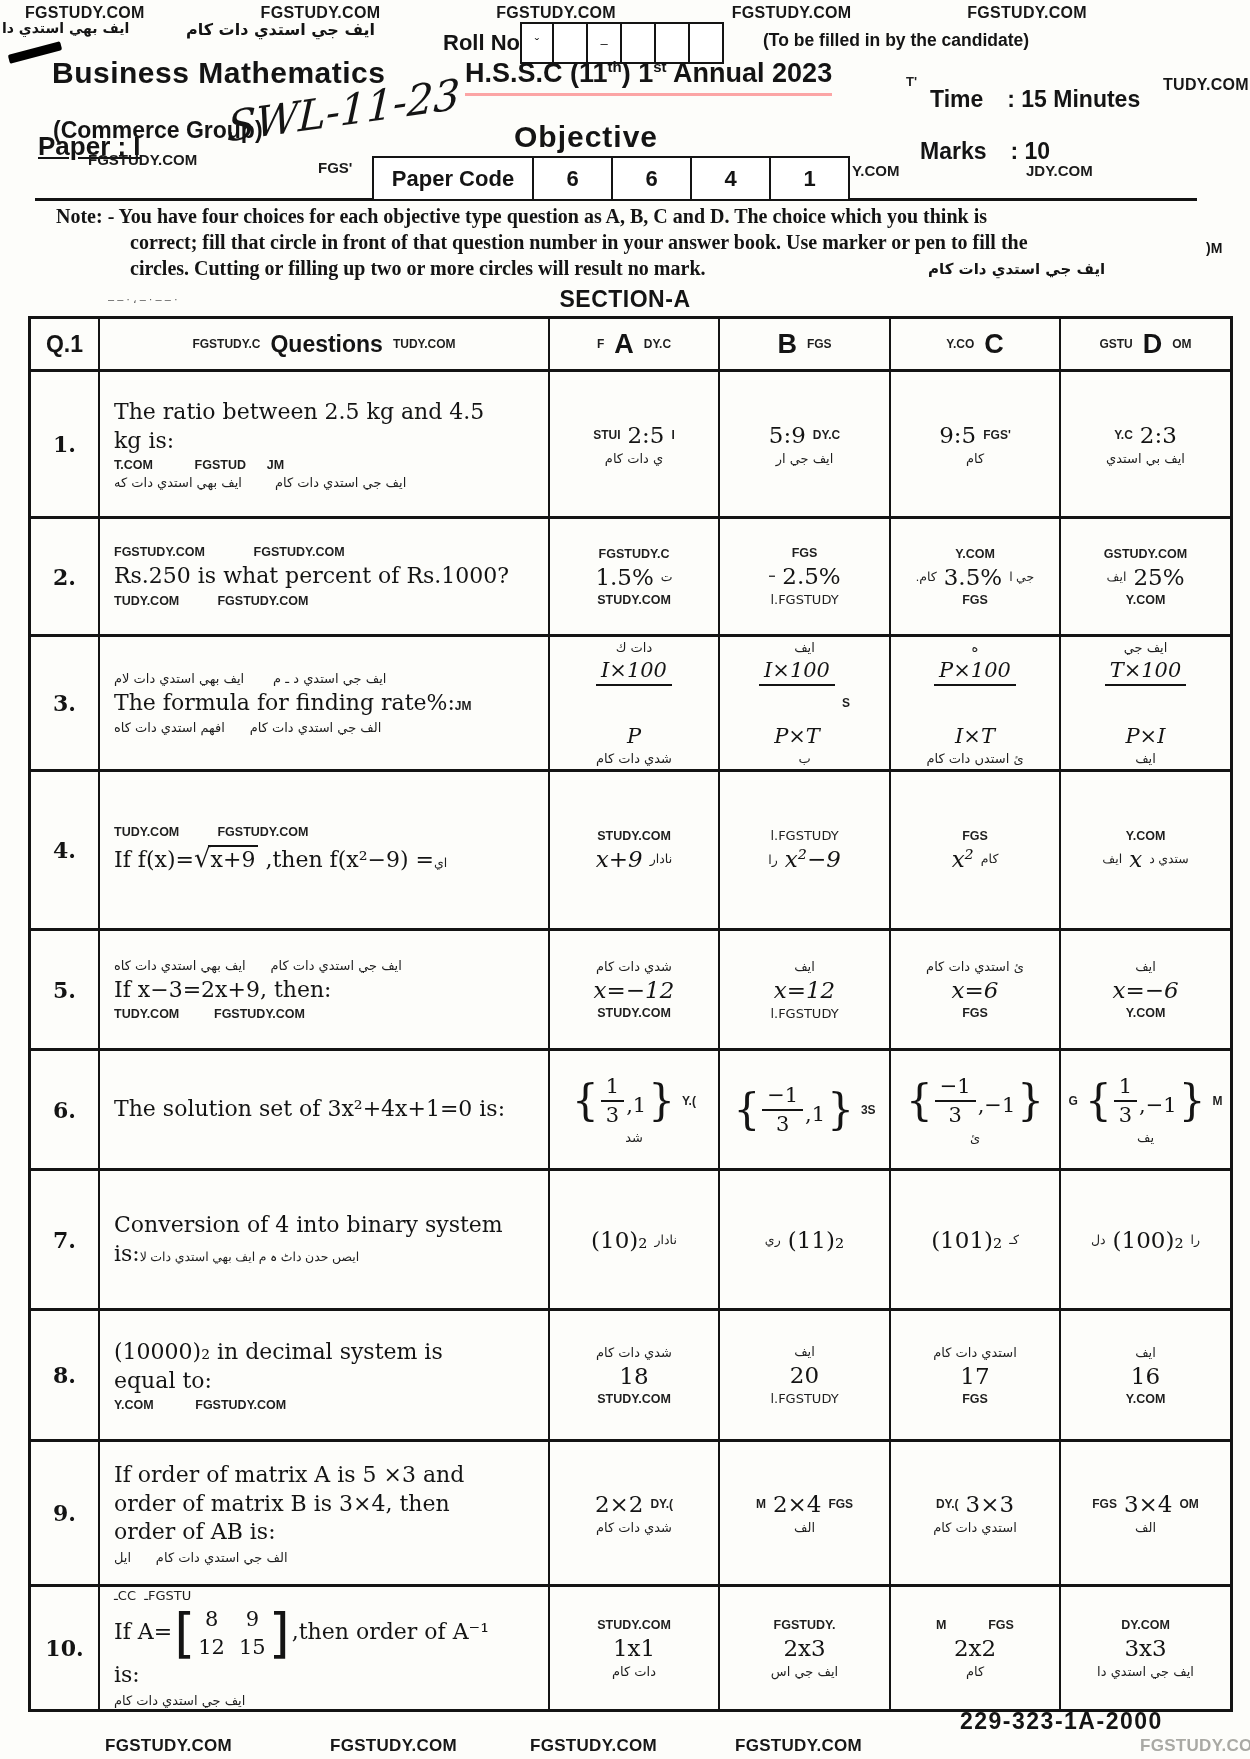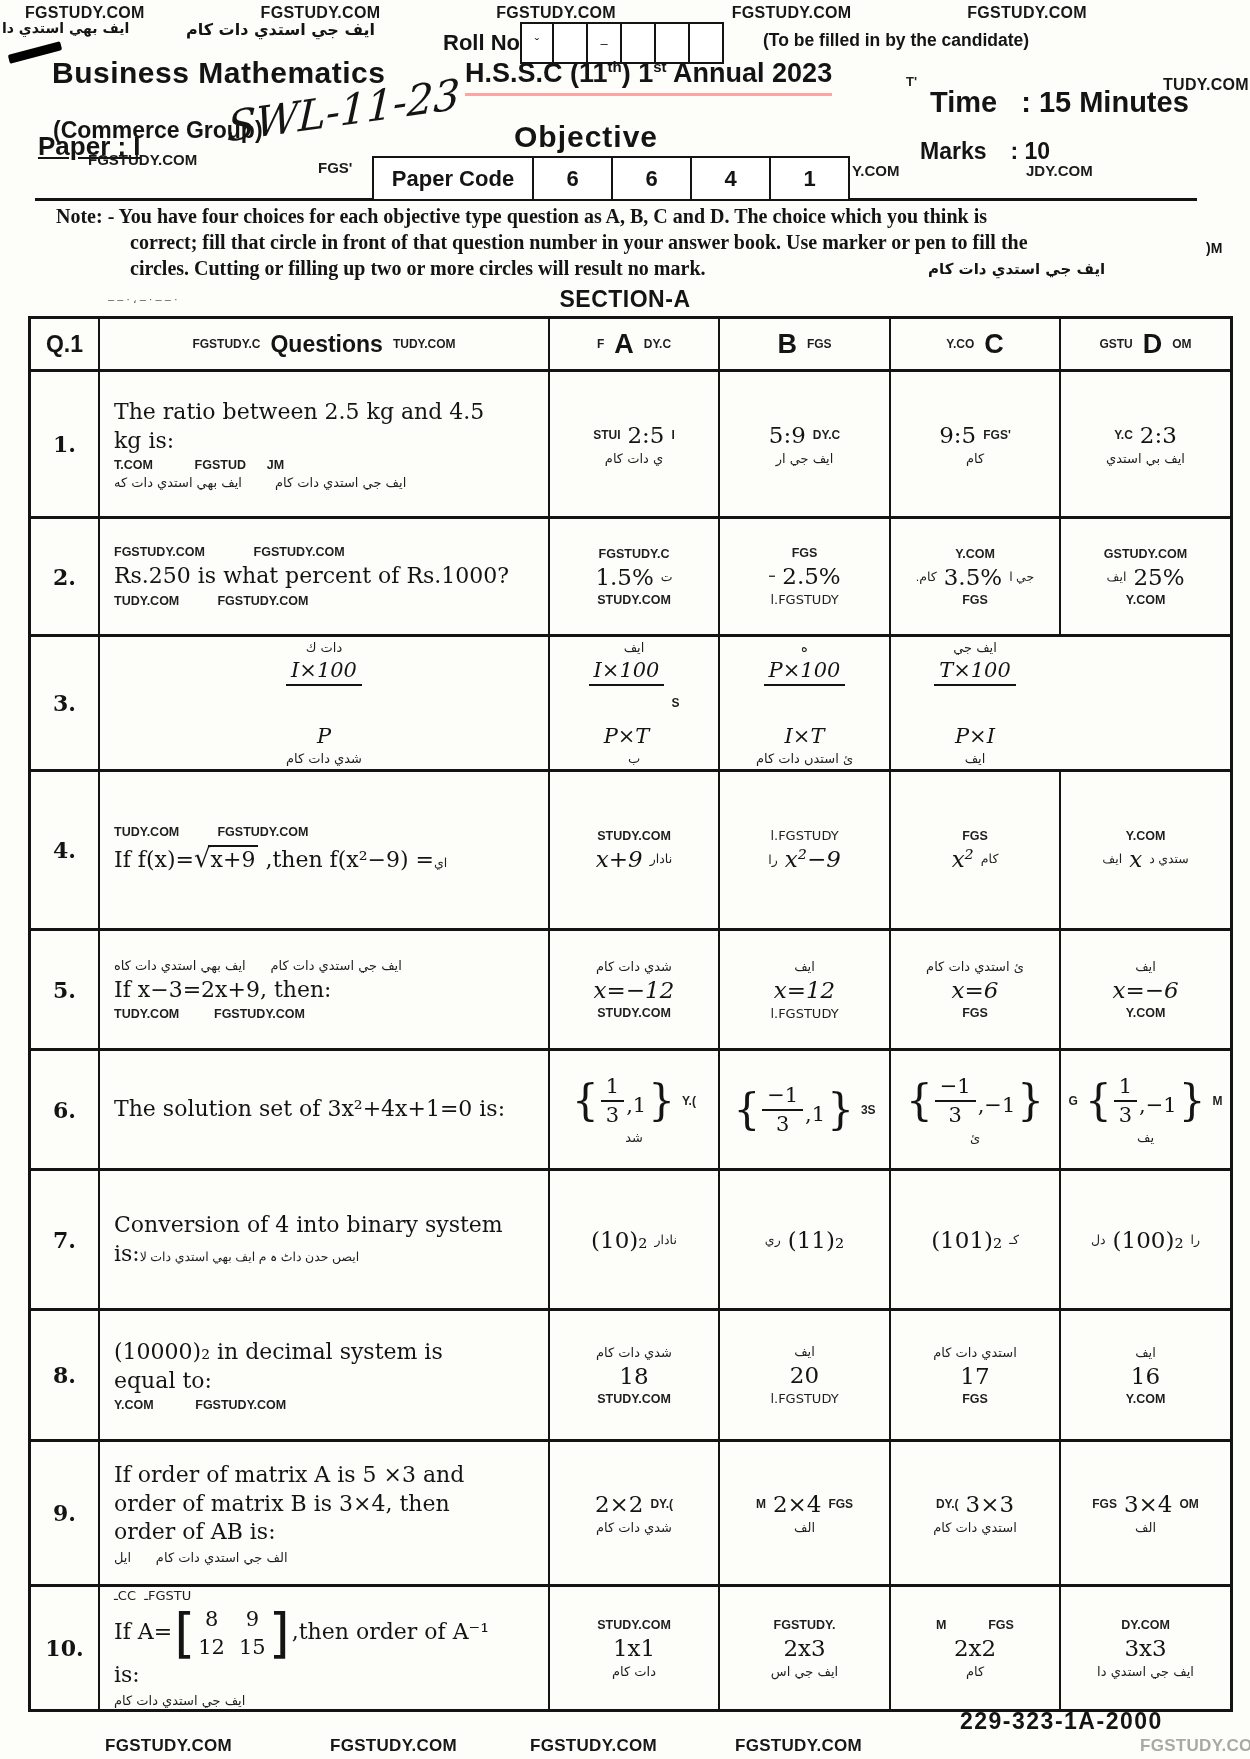--- a/index.html
+++ b/index.html
@@ -25,21 +25,21 @@
             display:flex;align-items:center;justify-content:center;font-size:13px;box-sizing:border-box;}
   .roll-box:first-child{border-left:2px solid #141414;}
   .roll-note{left:763px;top:30px;font-size:17.5px;font-weight:bold;}
   .title{left:465px;top:58px;font-size:27px;font-weight:bold;border-bottom:3px solid #fca5a5;
          padding-bottom:4px;white-space:nowrap;}
   .title sup{font-size:15px;}
   .smallfrag{font-size:13px;font-weight:bold;color:#222;}
   .cornerfrag{left:1163px;top:76px;font-size:16px;font-weight:bold;}
   .titlefrag{left:906px;top:74px;}
   .objective{left:514px;top:120px;font-size:30px;font-weight:bold;letter-spacing:1px;}
-  .time{left:930px;top:86px;font-size:29px;font-weight:bold;display:flex;justify-content:flex-end;}
+  .time{left:930px;top:86px;font-size:23px;font-weight:bold;display:flex;justify-content:flex-end;}
   .marks{left:920px;top:138px;font-size:23px;font-weight:bold;display:flex;}
   .time .v,.marks .v{margin-left:24px;}
   .hwm{font-size:15px;font-weight:bold;color:#1b1b1b;}
   .lwm1{left:88px;top:151px;}.lwm2{left:318px;top:159px;}.mwm{left:852px;top:162px;}.rwm{left:1026px;top:162px;}
   .pcode{left:372px;top:156px;display:flex;border:2.5px solid #141414;background:#fff;z-index:2;}
   .pcode-label{width:158px;height:41px;display:flex;align-items:center;justify-content:center;
                font-size:22px;font-weight:bold;box-sizing:border-box;}
   .pcode-digit{width:79px;height:41px;border-left:2.5px solid #141414;display:flex;align-items:center;
                justify-content:center;font-size:22px;font-weight:bold;box-sizing:border-box;}
   .rule{left:35px;top:198px;width:1162px;height:3px;background:#141414;}
@@ -269,20 +269,25 @@
             <span class="wmfrag urdu">ايف</span>
             <span class="val">25%</span>
           </div>
           <div class="wmline">Y.COM</div>
         </div>
       </div>
       <div class="trow">
         <div class="tcell ncell">
           <span class="qno">3.</span>
         </div>
+        <div class="tcell qcell">
+          <div class="wmline urdu">ايف جي استدي د ـ م       ايف بهي استدي دات لام</div>
+          <div class="qtext"><span class="qpart">The formula for finding rate%:</span><span class="wmfrag">JM</span></div>
+          <div class="wmline urdu">الف جي استدي دات كام      افهم استدي دات كاه</div>
+        </div>
         <div class="tcell ocell">
           <div class="wmline urdu">دات ك</div>
           <div class="optmain it">
             <span class="frac it">
               <span class="num">I×100</span>
               <span class="den">P</span>
             </span>
           </div>
           <div class="wmline urdu">شدي دات كام</div>
         </div>

